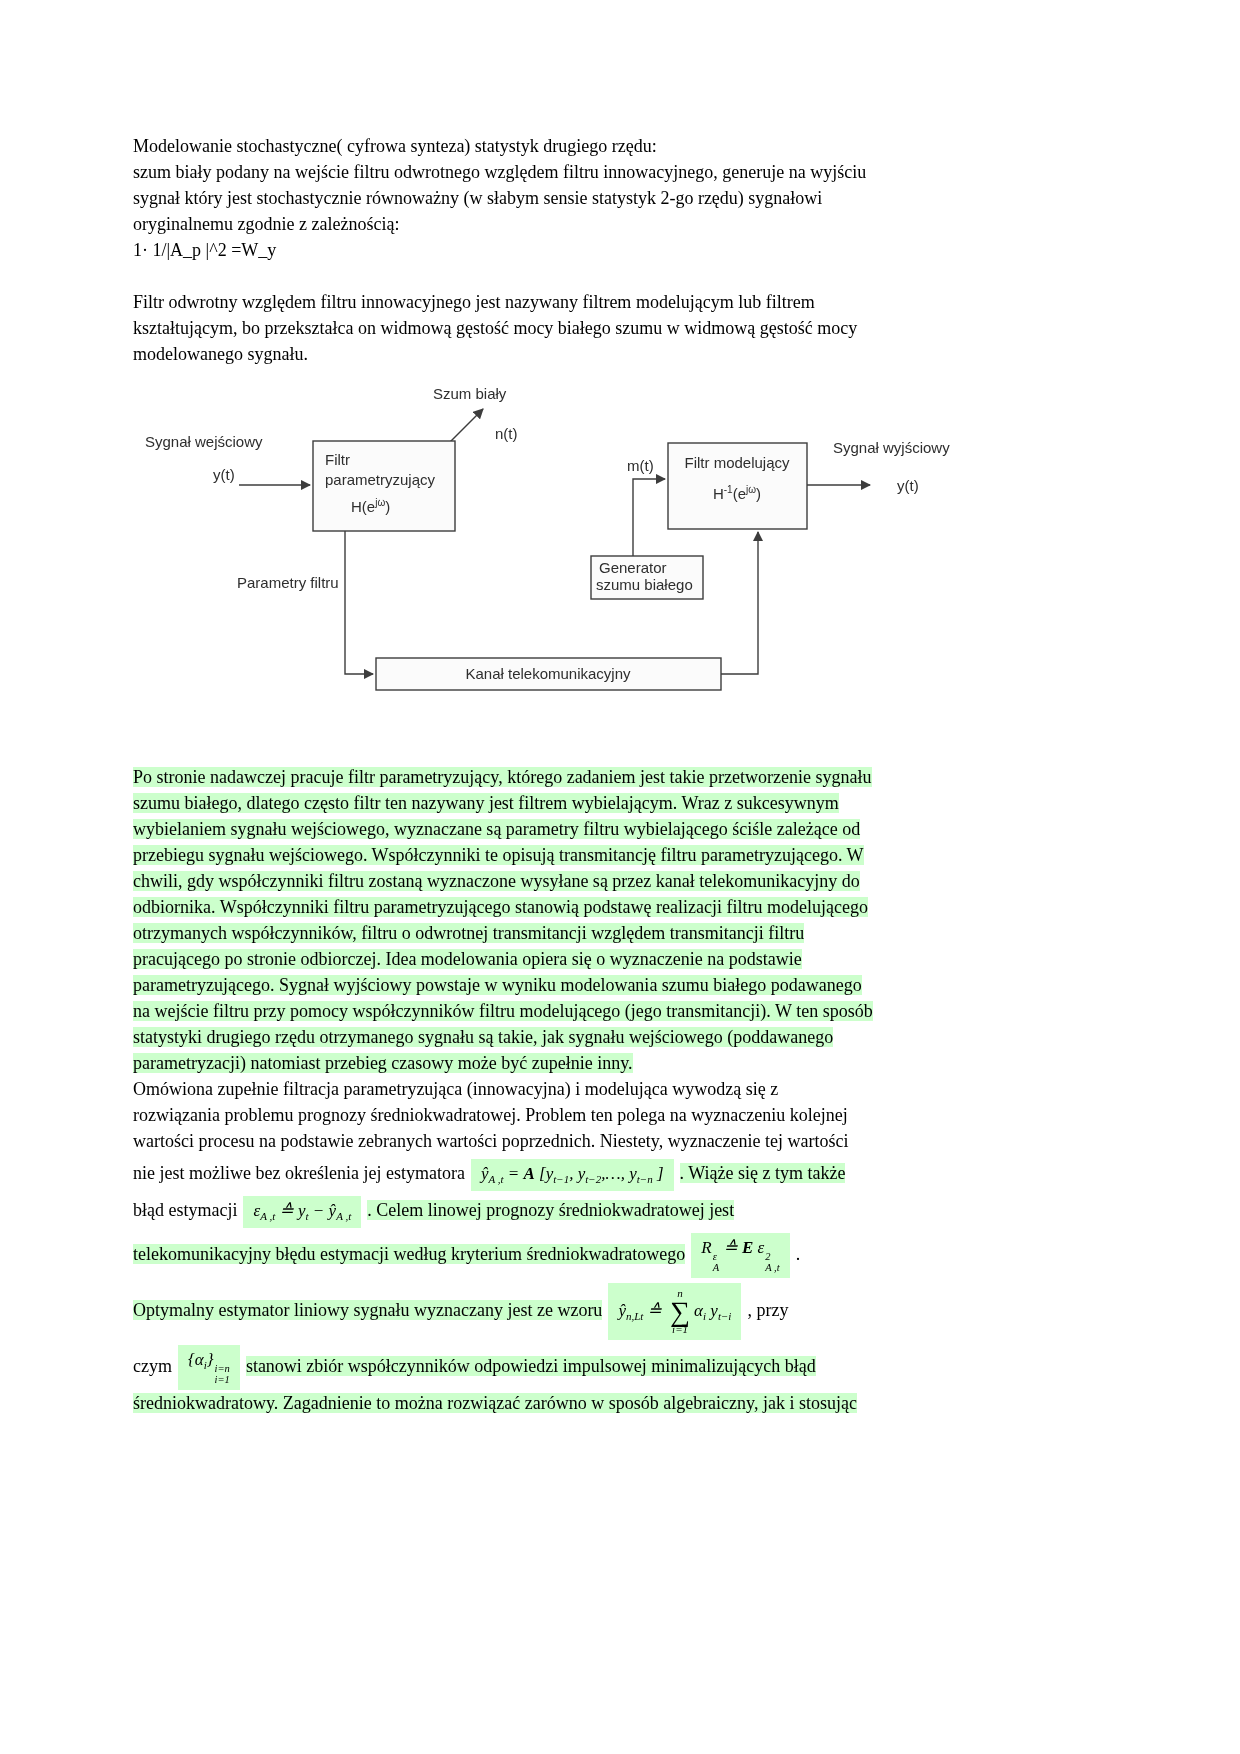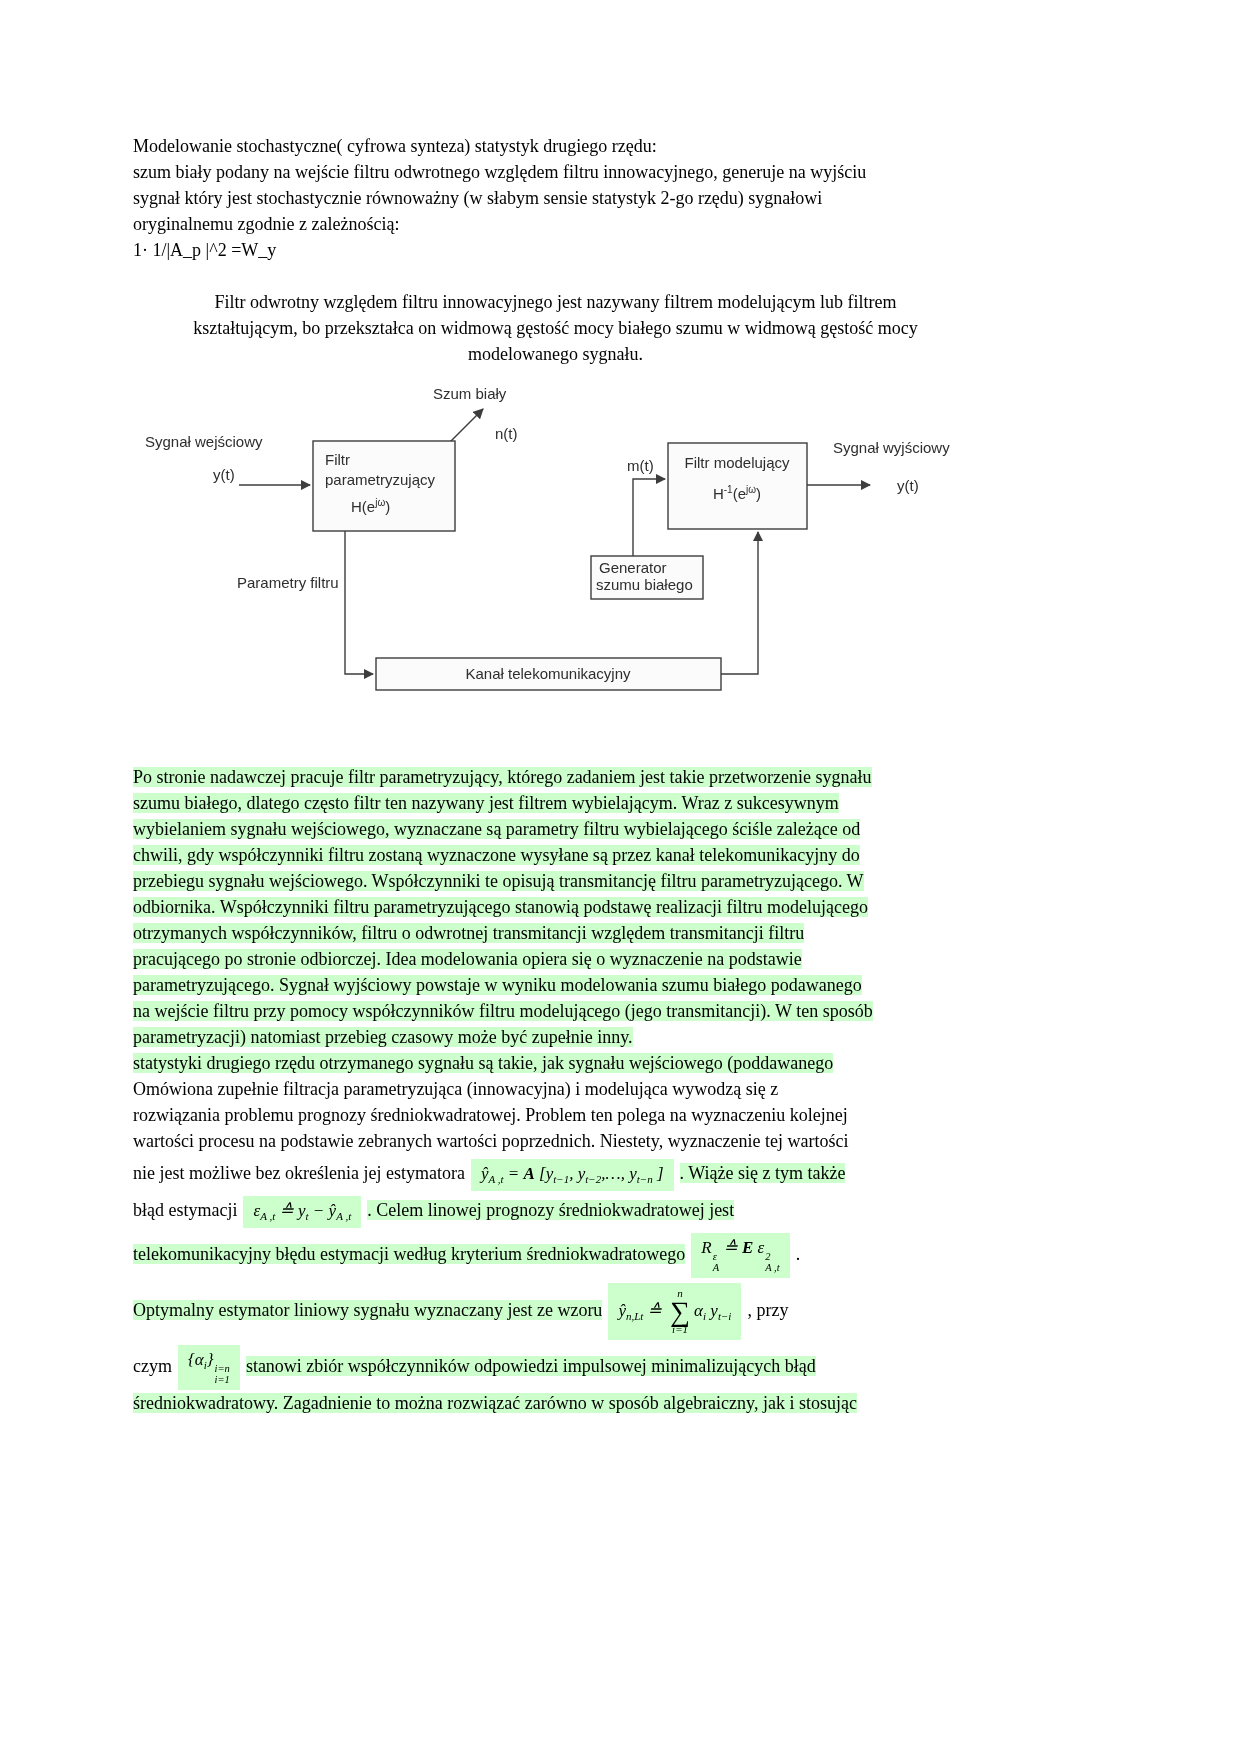--- a/index.html
+++ b/index.html
@@ -18,21 +18,21 @@
     padding: 133px 0 16px 133px;
     font-family: "Liberation Serif", serif;
     font-size: 18px;
     line-height: 26px;
     color: var(--text);
     overflow: hidden;
   }
   .content { width: 845px; }
   .line { white-space: nowrap; }
   .hl { background: var(--highlight); font-family: Liberation Serif, serif; }
-  .para2 { margin-top: 26px; text-align: center; }
+  .para2 { margin-top: 26px; }
   .diagram-wrap { margin-top: 14px; }
   .bodytext { margin-top: 54px; }
 
   
   .fline { margin-top: 5px; white-space: nowrap; }
   .fline-tight { margin-top: 0; }
   .formula {
     display: inline-block;
     background: var(--highlight);
     padding: 5px 10px;
@@ -136,29 +136,29 @@
         <rect class="box" x="243" y="277" width="345" height="32"></rect>
         <text x="415" y="298" text-anchor="middle">Kanał telekomunikacyjny</text>
         <path class="wire" d="M588,293 L625,293 L625,151" marker-end="url(#arr)"></path>
       </svg>
     </div>
 
     <div class="section bodytext">
       <div class="line"><span class="hl">Po stronie nadawczej pracuje filtr parametryzujący, którego zadaniem jest takie przetworzenie sygnału</span></div>
       <div class="line"><span class="hl">szumu białego, dlatego często filtr ten nazywany jest filtrem wybielającym. Wraz z sukcesywnym</span></div>
       <div class="line"><span class="hl">wybielaniem sygnału wejściowego, wyznaczane są parametry filtru wybielającego ściśle zależące od</span></div>
+      <div class="line"><span class="hl">przebiegu sygnału wejściowego. Współczynniki te opisują transmitancję filtru parametryzującego. W</span></div>
       <div class="line"><span class="hl">chwili, gdy współczynniki filtru zostaną wyznaczone wysyłane są przez kanał telekomunikacyjny do</span></div>
-      <div class="line"><span class="hl">przebiegu sygnału wejściowego. Współczynniki te opisują transmitancję filtru parametryzującego. W</span></div>
       <div class="line"><span class="hl">odbiornika. Współczynniki filtru parametryzującego stanowią podstawę realizacji filtru modelującego</span></div>
       <div class="line"><span class="hl">otrzymanych współczynników, filtru o odwrotnej transmitancji względem transmitancji filtru</span></div>
       <div class="line"><span class="hl">pracującego po stronie odbiorczej. Idea modelowania opiera się o wyznaczenie na podstawie</span></div>
       <div class="line"><span class="hl">parametryzującego. Sygnał wyjściowy powstaje w wyniku modelowania szumu białego podawanego</span></div>
       <div class="line"><span class="hl">na wejście filtru przy pomocy współczynników filtru modelującego (jego transmitancji). W ten sposób</span></div>
+      <div class="line"><span class="hl">statystyki drugiego rzędu otrzymanego sygnału są takie, jak sygnału wejściowego (poddawanego</span></div>
       <div class="line"><span class="hl">parametryzacji) natomiast przebieg czasowy może być zupełnie inny.</span></div>
-      <div class="line"><span class="hl">statystyki drugiego rzędu otrzymanego sygnału są takie, jak sygnału wejściowego (poddawanego</span></div>
       <div class="line">Omówiona zupełnie filtracja parametryzująca (innowacyjna) i modelująca wywodzą się z</div>
       <div class="line">rozwiązania problemu prognozy średniokwadratowej. Problem ten polega na wyznaczeniu kolejnej</div>
       <div class="line">wartości procesu na podstawie zebranych wartości poprzednich. Niestety, wyznaczenie tej wartości</div>
     </div>
 
     <div class="fline">
       <span>nie jest możliwe bez określenia jej estymatora</span><span class="formula"><i>ŷ</i><sub>A ,t</sub><span> = </span><i class="bold">A</i><span> [</span><i>y</i><sub>t−1</sub><span>, </span><i>y</i><sub>t−2</sub><span>,…, </span><i>y</i><sub>t−n</sub><span> ]</span></span><span class="hl">. Wiąże się z tym także</span>
     </div>
 
     <div class="fline">

